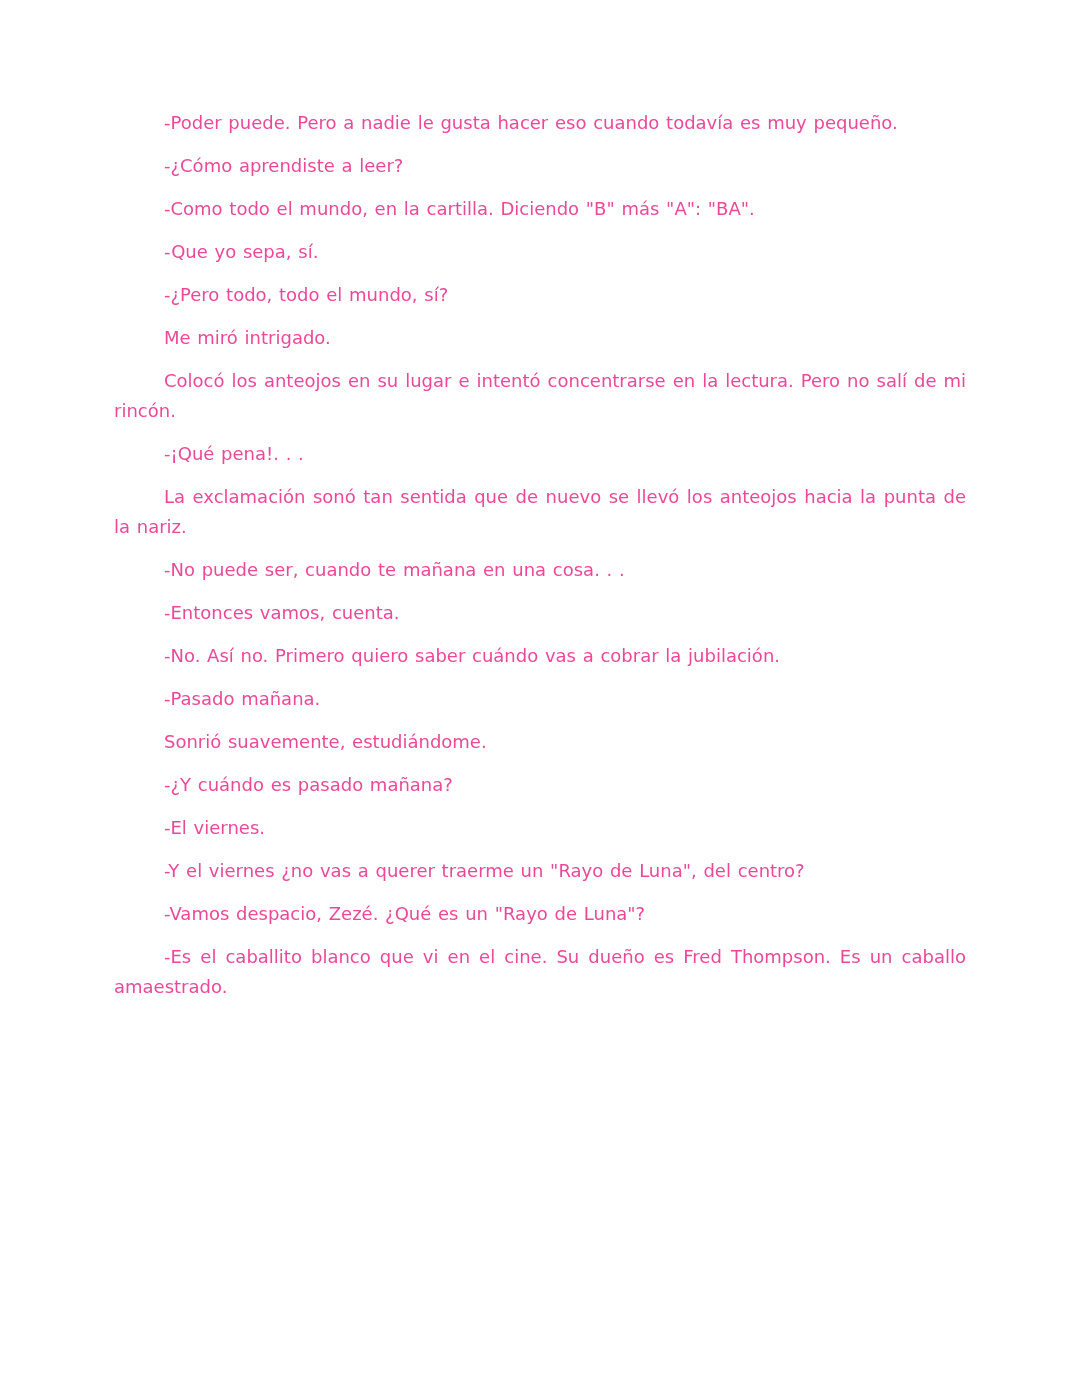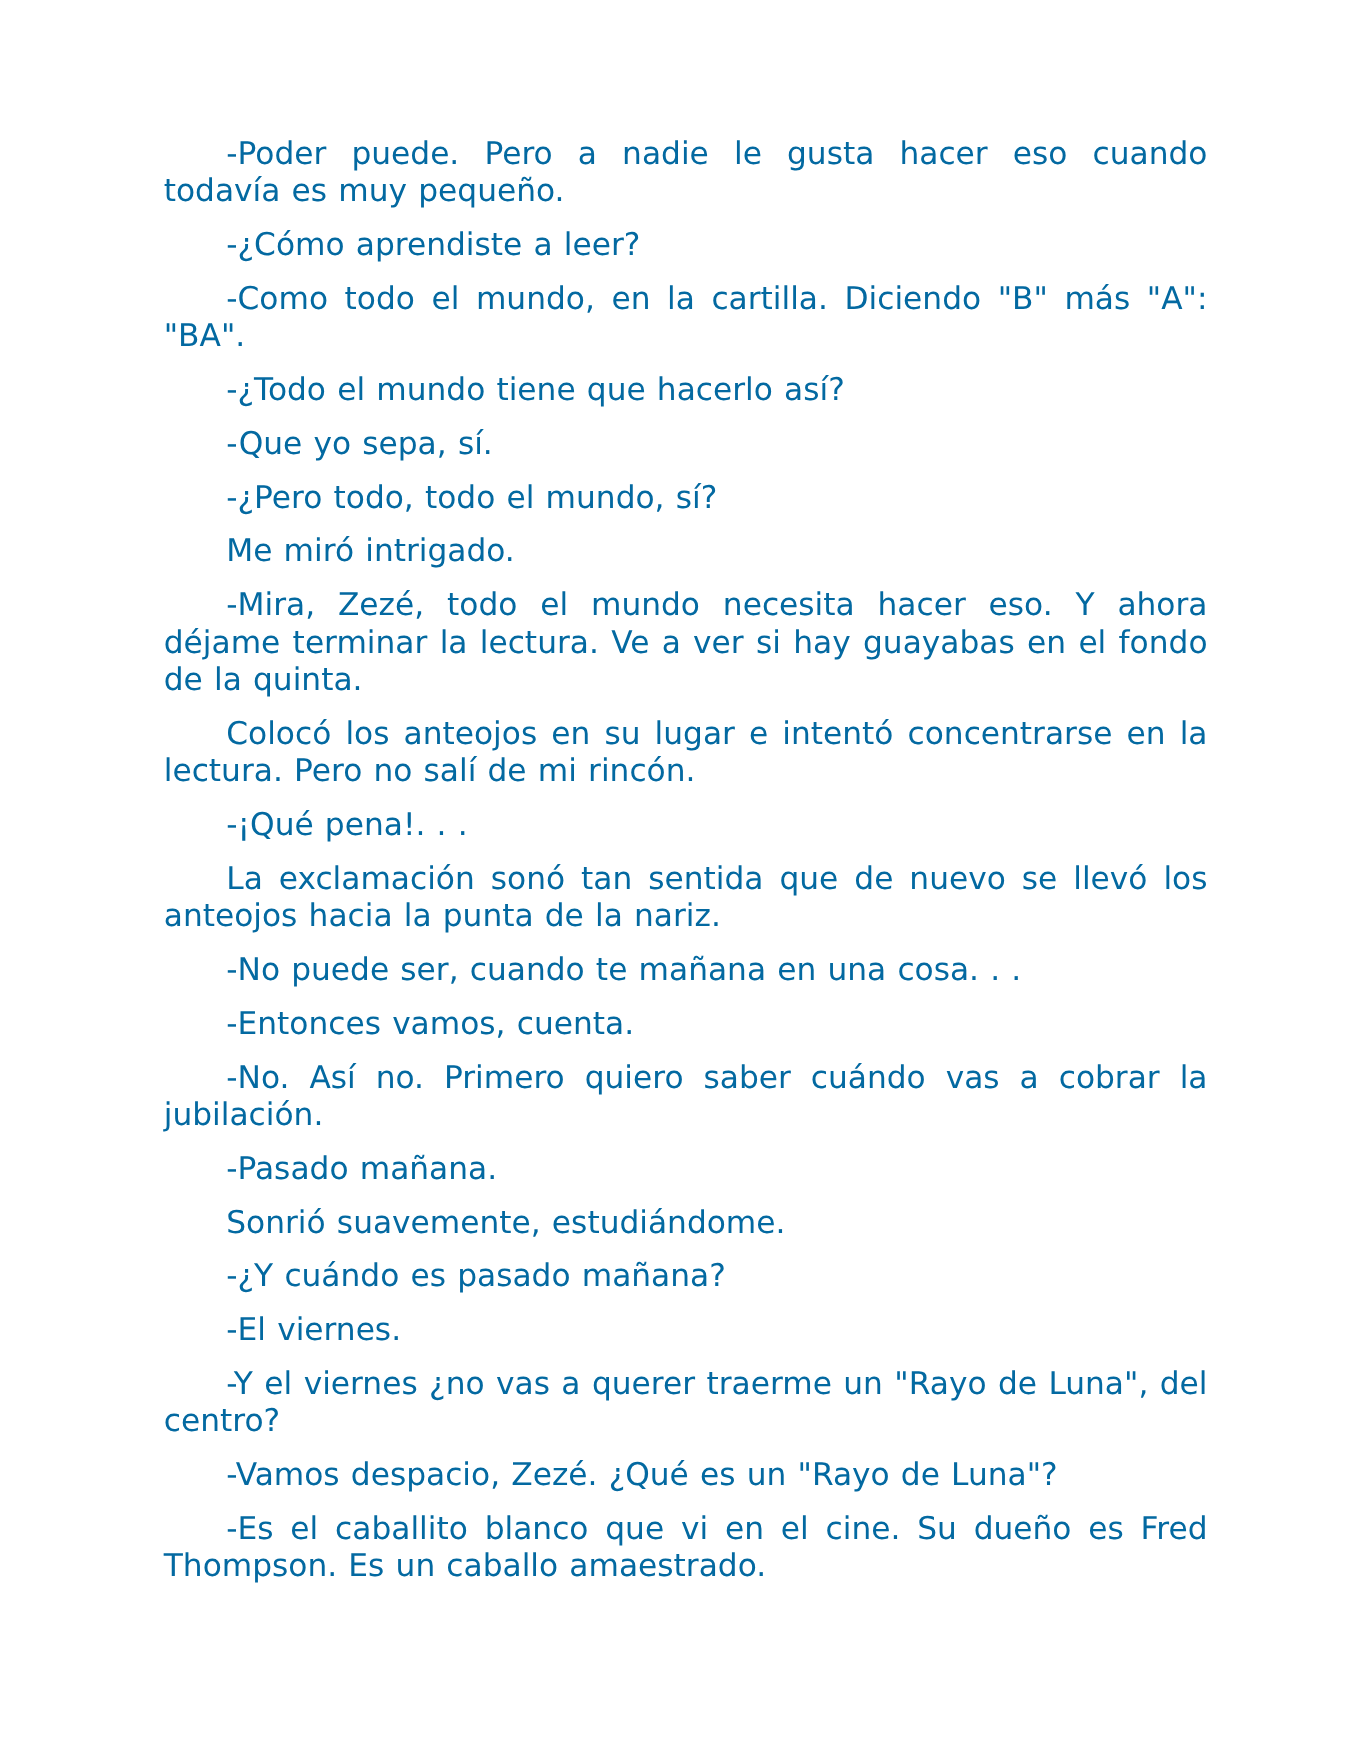--- a/index.html
+++ b/index.html
@@ -15,42 +15,40 @@
       overflow: hidden;
       box-sizing: border-box;
       font-family: "DejaVu Sans", sans-serif;
     }
     .content {
       box-sizing: border-box;
       padding: 108px 114px 0 114px;
       width: 100%;
     }
     .para {
-      margin: 0 0 13px 17px;
-      font-size: 25px;
+      margin: 0 0 13px 0;
+      font-size: 18px;
       line-height: 30px;
-      color: #0369a1;
+      color: #ec4899;
       text-indent: 50px;
       text-align: justify;
       word-spacing: 1px;
     }
   </style>
 </head>
 <body>
 
 <div class="page">
   <div class="content" id="paragraphs-container">
       <p class="para">-Poder puede. Pero a nadie le gusta hacer eso cuando todavía es muy pequeño.</p>
       <p class="para">-¿Cómo aprendiste a leer?</p>
       <p class="para">-Como todo el mundo, en la cartilla. Diciendo "B" más "A": "BA".</p>
-      <p class="para">-¿Todo el mundo tiene que hacerlo así?</p>
       <p class="para">-Que yo sepa, sí.</p>
       <p class="para">-¿Pero todo, todo el mundo, sí?</p>
       <p class="para">Me miró intrigado.</p>
-      <p class="para">-Mira, Zezé, todo el mundo necesita hacer eso. Y ahora déjame terminar la lectura. Ve a ver si hay guayabas en el fondo de la quinta.</p>
       <p class="para">Colocó los anteojos en su lugar e intentó concentrarse en la lectura. Pero no salí de mi rincón.</p>
       <p class="para">-¡Qué pena!. . .</p>
       <p class="para">La exclamación sonó tan sentida que de nuevo se llevó los anteojos hacia la punta de la nariz.</p>
       <p class="para">-No puede ser, cuando te mañana en una cosa. . .</p>
       <p class="para">-Entonces vamos, cuenta.</p>
       <p class="para">-No. Así no. Primero quiero saber cuándo vas a cobrar la jubilación.</p>
       <p class="para">-Pasado mañana.</p>
       <p class="para">Sonrió suavemente, estudiándome.</p>
       <p class="para">-¿Y cuándo es pasado mañana?</p>
       <p class="para">-El viernes.</p>

